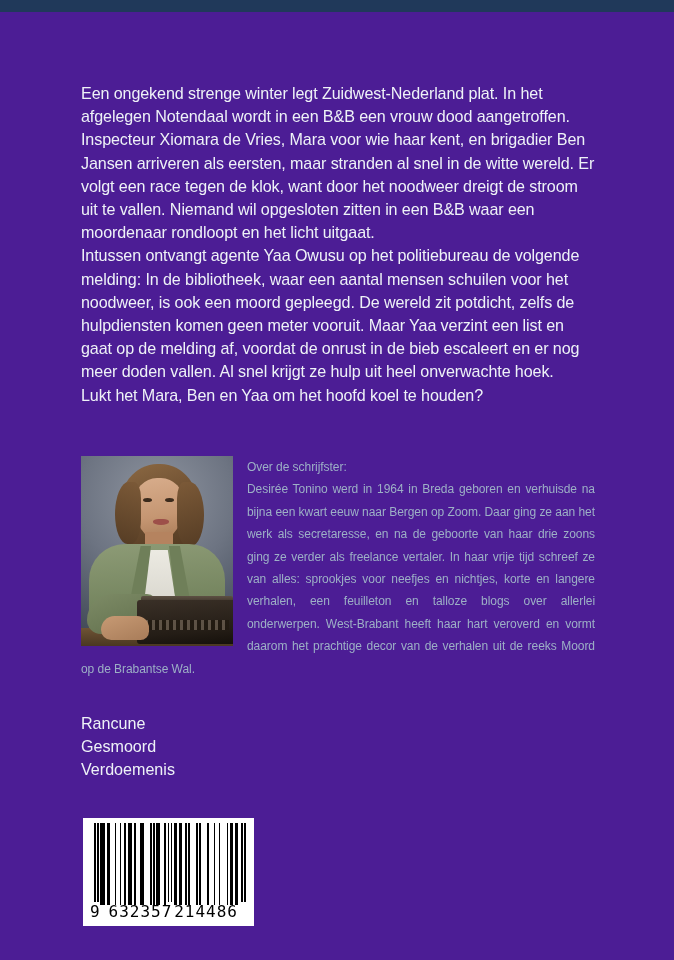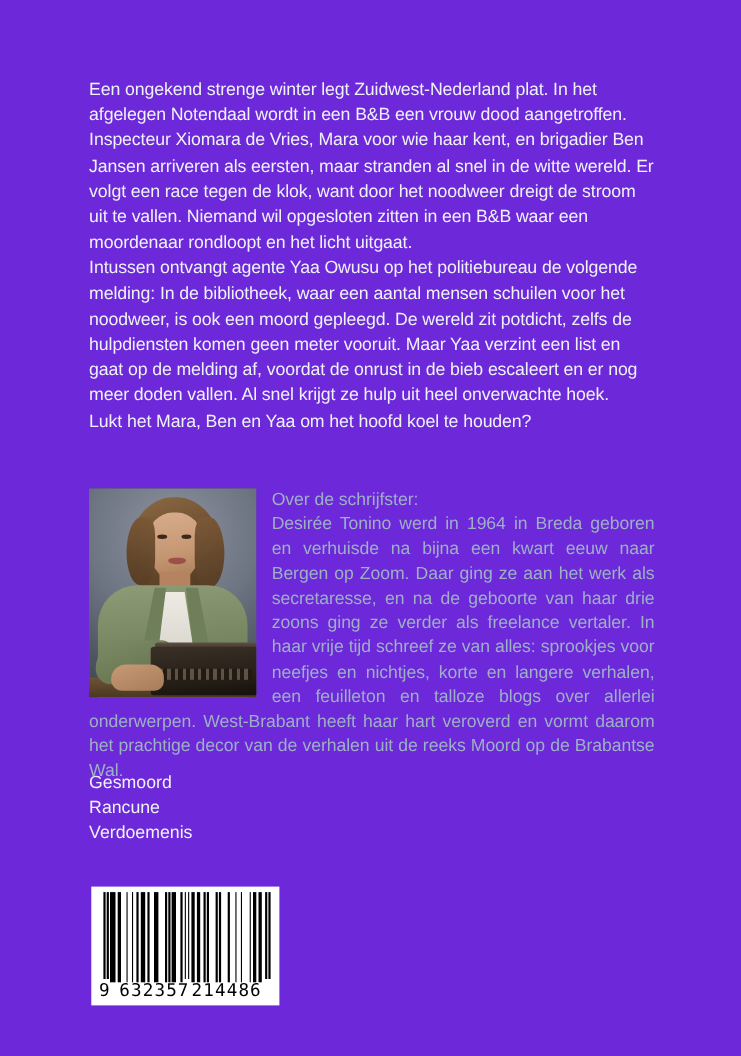--- a/index.html
+++ b/index.html
@@ -11,21 +11,22 @@
     height: 960px;
     background: #20395a;
     font-family: "Liberation Sans", sans-serif;
     overflow: hidden;
     position: relative;
   }
 
   .page {
     position: absolute;
     inset: 0;
-    background: #6d28d9;
+    background: #4c1d95;
+    margin-top: 12px;
   }
 
   
   .blurb {
     position: absolute;
     left: 81px;
     top: 70px;
     width: 514px;
     color: #eef2f7;
     font-size: 16.1px;
@@ -47,21 +48,21 @@
     float: left;
     width: 152px;
     height: 190px;
     margin: 0 14px 2px 0;
     position: relative;
     overflow: hidden;
     background: #5a6170;
   }
   .author-bio {
     color: #9db0c6;
-    font-size: 16px;
+    font-size: 12px;
     line-height: 22.4px;
     text-align: justify;
     letter-spacing: -0.05px;
   }
   .author-bio .bio-head {
     display: block;
     text-align: left;
   }
 
   
@@ -284,22 +285,22 @@
       <div class="ph-tw-keys"></div>
       <div class="ph-hand"></div>
     </div>
 
     <div class="author-bio">
       <span class="bio-head">Over de schrijfster:</span><span>Desirée Tonino werd in 1964 in Breda geboren en verhuisde na bijna een kwart eeuw naar Bergen op Zoom. Daar ging ze aan het werk als secretaresse, en na de geboorte van haar drie zoons ging ze verder als freelance vertaler. In haar vrije tijd schreef ze van alles: sprookjes voor neefjes en nichtjes, korte en langere verhalen, een feuilleton en talloze blogs over allerlei onderwerpen. West-Brabant heeft haar hart veroverd en vormt daarom het prachtige decor van de verhalen uit de reeks Moord op de Brabantse Wal.</span>
     </div>
   </div>
 
   <div class="series">
+    <div>Rancune</div>
     <div>Gesmoord</div>
-    <div>Rancune</div>
     <div>Verdoemenis</div>
   </div>
 
   <div class="barcode">
     <div class="barcode-bars" id="barcode-bars">
         <i class="tall" style="width:1.72px"></i>
         <i class="gap" style="width:1.72px"></i>
         <i class="tall" style="width:1.72px"></i>
         <i class="gap" style="width:1.72px"></i>
         <i class="" style="width:5.16px"></i>

